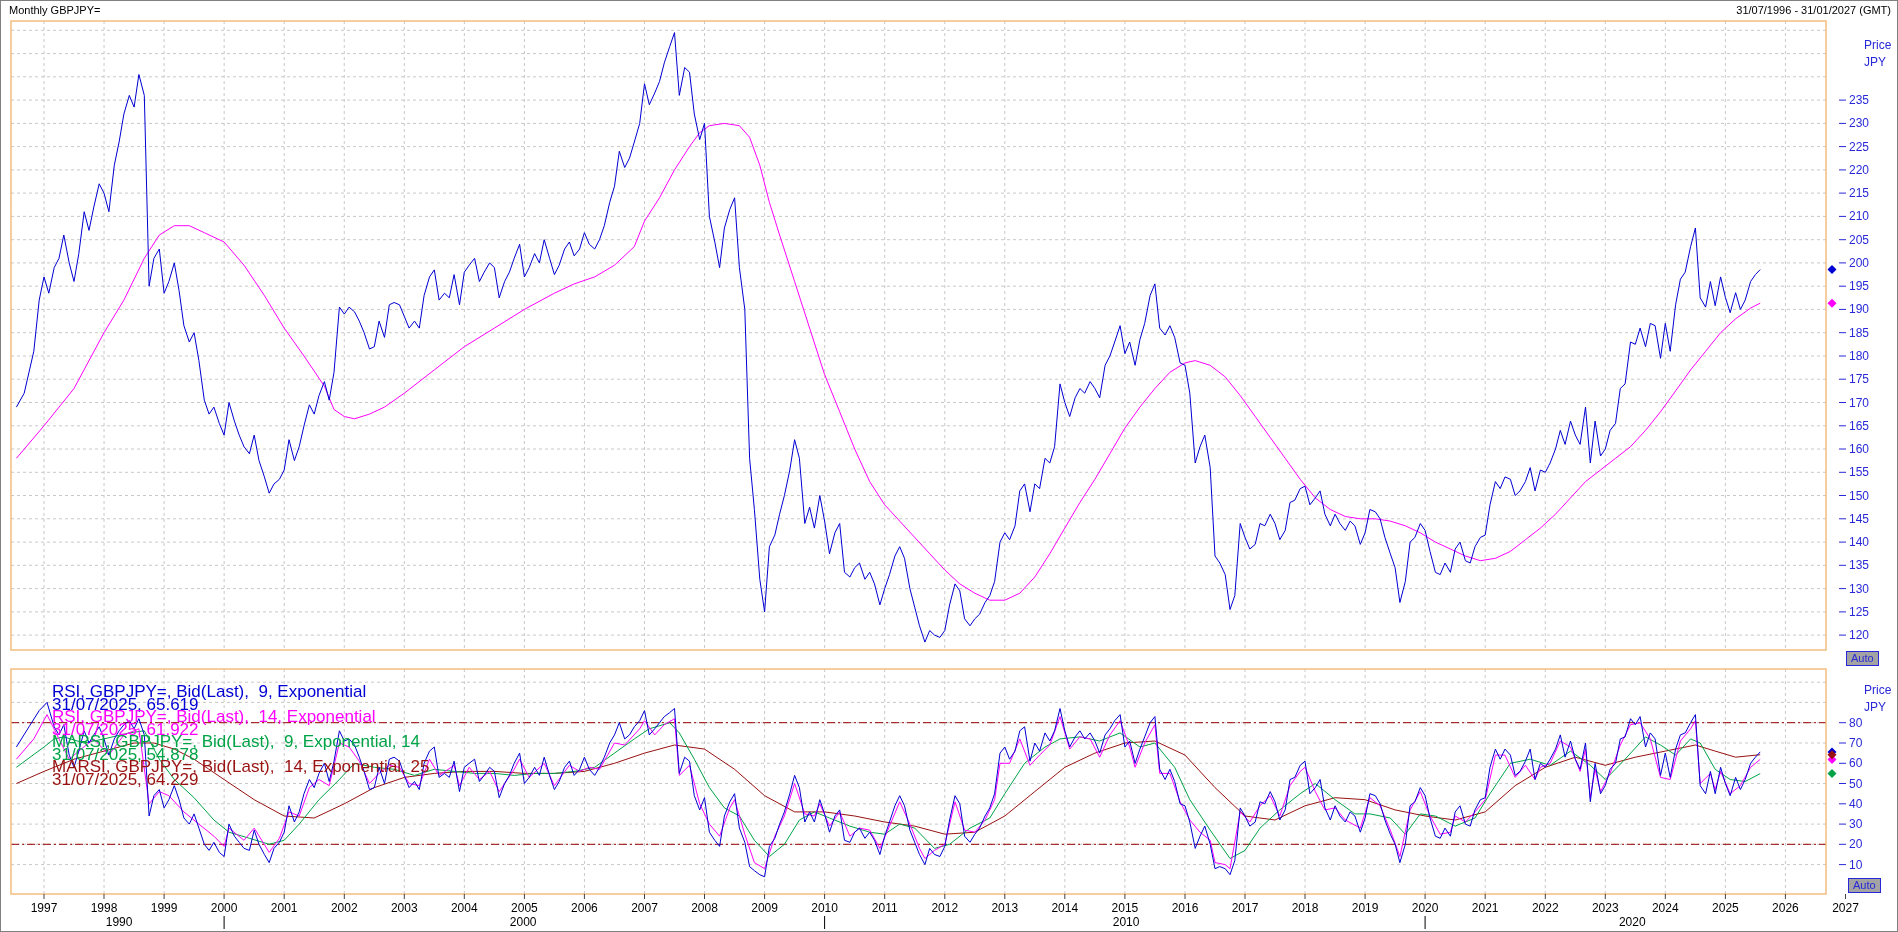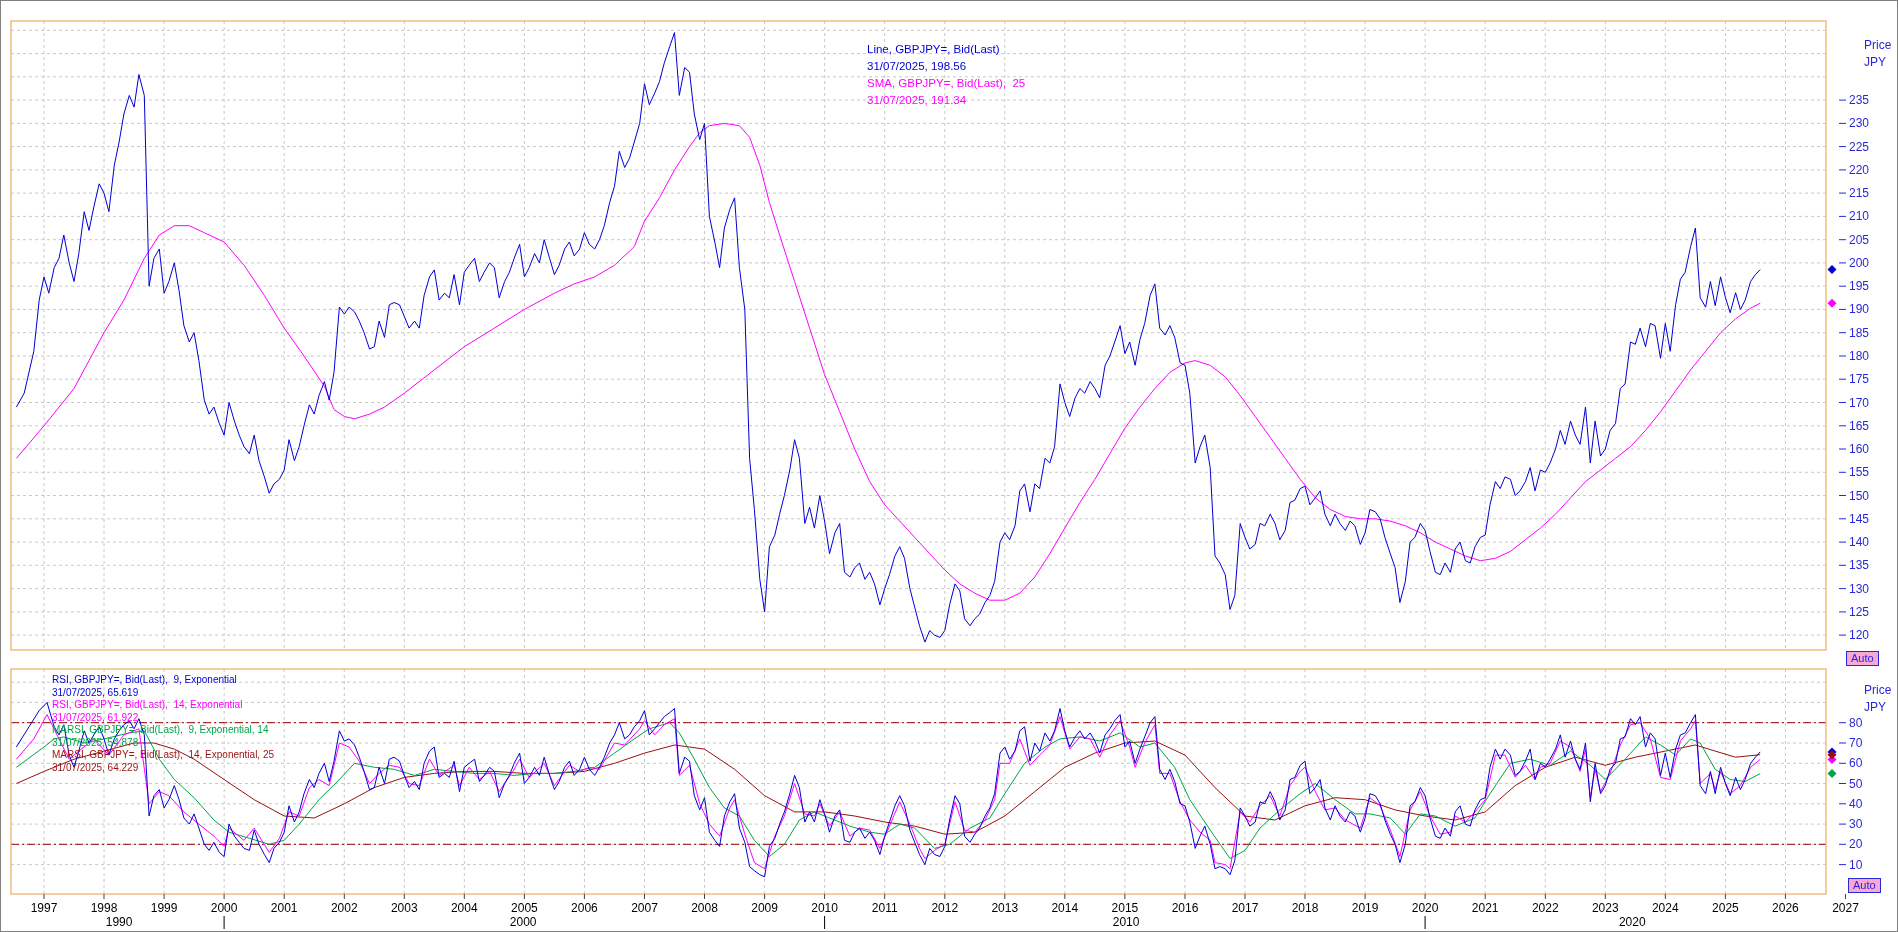--- a/index.html
+++ b/index.html
@@ -3,29 +3,33 @@
 <meta charset="utf-8">
 <style>
   html,body{margin:0;padding:0;background:#fff;}
   .screen{position:relative;width:1898px;height:932px;background:#fff;border:1px solid #808080;
           box-sizing:border-box;overflow:hidden;font-family:"Liberation Sans",sans-serif;}
   .titlebar{position:absolute;left:0;top:0;width:100%;height:18px;font-size:11px;color:#000;}
   .titlebar .tl{position:absolute;left:8px;top:3px;white-space:pre;}
   .titlebar .tr{position:absolute;right:6px;top:3px;white-space:pre;}
   svg{position:absolute;left:0;top:0;}
   .legend{position:absolute;font-size:11.5px;line-height:17px;white-space:pre;pointer-events:none;}
-  .legend2{position:absolute;font-size:10px;line-height:12.5px;white-space:pre;pointer-events:none;}
+  .legend2{position:absolute;font-size:17px;line-height:12.5px;white-space:pre;pointer-events:none;margin-top:12px;}
   .axis-title{position:absolute;font-size:12px;line-height:17px;color:#2828d8;margin-left:16px;}
   .auto{position:absolute;border:1px solid #2828d8;color:#2828d8;font-size:11px;line-height:13px;
-        padding:0 4px;background:#f9a8d4;cursor:pointer;}
+        padding:0 4px;background:#a3a3a3;cursor:pointer;}
 </style>
 </head>
 <body>
 
 <div class="screen">
+  <div class="titlebar">
+    <span class="tl">Monthly GBPJPY=</span>
+    <span class="tr">31/07/1996 - 31/01/2027 (GMT)</span>
+  </div>
 
   <svg id="chart" width="1898" height="932">
       <line x1="43" y1="20" x2="43" y2="649" stroke="#c8c8c8" stroke-dasharray="3 3"></line>
       <line x1="103.05" y1="20" x2="103.05" y2="649" stroke="#c8c8c8" stroke-dasharray="3 3"></line>
       <line x1="163.1" y1="20" x2="163.1" y2="649" stroke="#c8c8c8" stroke-dasharray="3 3"></line>
       <line x1="223.14999999999998" y1="20" x2="223.14999999999998" y2="649" stroke="#c8c8c8" stroke-dasharray="3 3"></line>
       <line x1="283.2" y1="20" x2="283.2" y2="649" stroke="#c8c8c8" stroke-dasharray="3 3"></line>
       <line x1="343.25" y1="20" x2="343.25" y2="649" stroke="#c8c8c8" stroke-dasharray="3 3"></line>
       <line x1="403.29999999999995" y1="20" x2="403.29999999999995" y2="649" stroke="#c8c8c8" stroke-dasharray="3 3"></line>
       <line x1="463.34999999999997" y1="20" x2="463.34999999999997" y2="649" stroke="#c8c8c8" stroke-dasharray="3 3"></line>
@@ -262,21 +266,20 @@
       <text x="1844.5" y="911" text-anchor="middle" fill="#000000" font-size="12" font-family="Liberation Sans, sans-serif">2027</text>
       <text x="118.1" y="925" text-anchor="middle" fill="#000000" font-size="12" font-family="Liberation Sans, sans-serif">1990</text>
       <text x="522.2" y="925" text-anchor="middle" fill="#000000" font-size="12" font-family="Liberation Sans, sans-serif">2000</text>
       <text x="1125.1" y="925" text-anchor="middle" fill="#000000" font-size="12" font-family="Liberation Sans, sans-serif">2010</text>
       <text x="1631.3" y="925" text-anchor="middle" fill="#000000" font-size="12" font-family="Liberation Sans, sans-serif">2020</text>
       <line x1="223.1" y1="915" x2="223.1" y2="928" stroke="#000"></line>
       <line x1="823.6" y1="915" x2="823.6" y2="928" stroke="#000"></line>
       <line x1="1424.1" y1="915" x2="1424.1" y2="928" stroke="#000"></line>
     </svg>
 
-  <div class="legend" id="legend-p0" style="left:866px;top:40px"><div style="color: rgb(0, 0, 212);">Line, GBPJPY=, Bid(Last)</div><div style="color: rgb(0, 0, 212);">31/07/2025, 198.56</div><div style="color: rgb(255, 0, 255);">SMA, GBPJPY=, Bid(Last),  25</div><div style="color: rgb(255, 0, 255);">31/07/2025, 191.34</div></div>
   <div class="legend2" id="legend-p1" style="left:51px;top:673px"><div style="color: rgb(0, 0, 212);">RSI, GBPJPY=, Bid(Last),  9, Exponential</div><div style="color: rgb(0, 0, 212);">31/07/2025, 65.619</div><div style="color: rgb(255, 0, 255);">RSI, GBPJPY=, Bid(Last),  14, Exponential</div><div style="color: rgb(255, 0, 255);">31/07/2025, 61.922</div><div style="color: rgb(0, 164, 71);">MARSI, GBPJPY=, Bid(Last),  9, Exponential, 14</div><div style="color: rgb(0, 164, 71);">31/07/2025, 54.878</div><div style="color: rgb(153, 17, 17);">MARSI, GBPJPY=, Bid(Last),  14, Exponential, 25</div><div style="color: rgb(153, 17, 17);">31/07/2025, 64.229</div></div>
 
   <div class="axis-title" style="left:1847px;top:36px">
     <div>Price</div>
     <div>JPY</div>
   </div>
   <div class="axis-title" style="left:1847px;top:681px">
     <div>Price</div>
     <div>JPY</div>
   </div>

